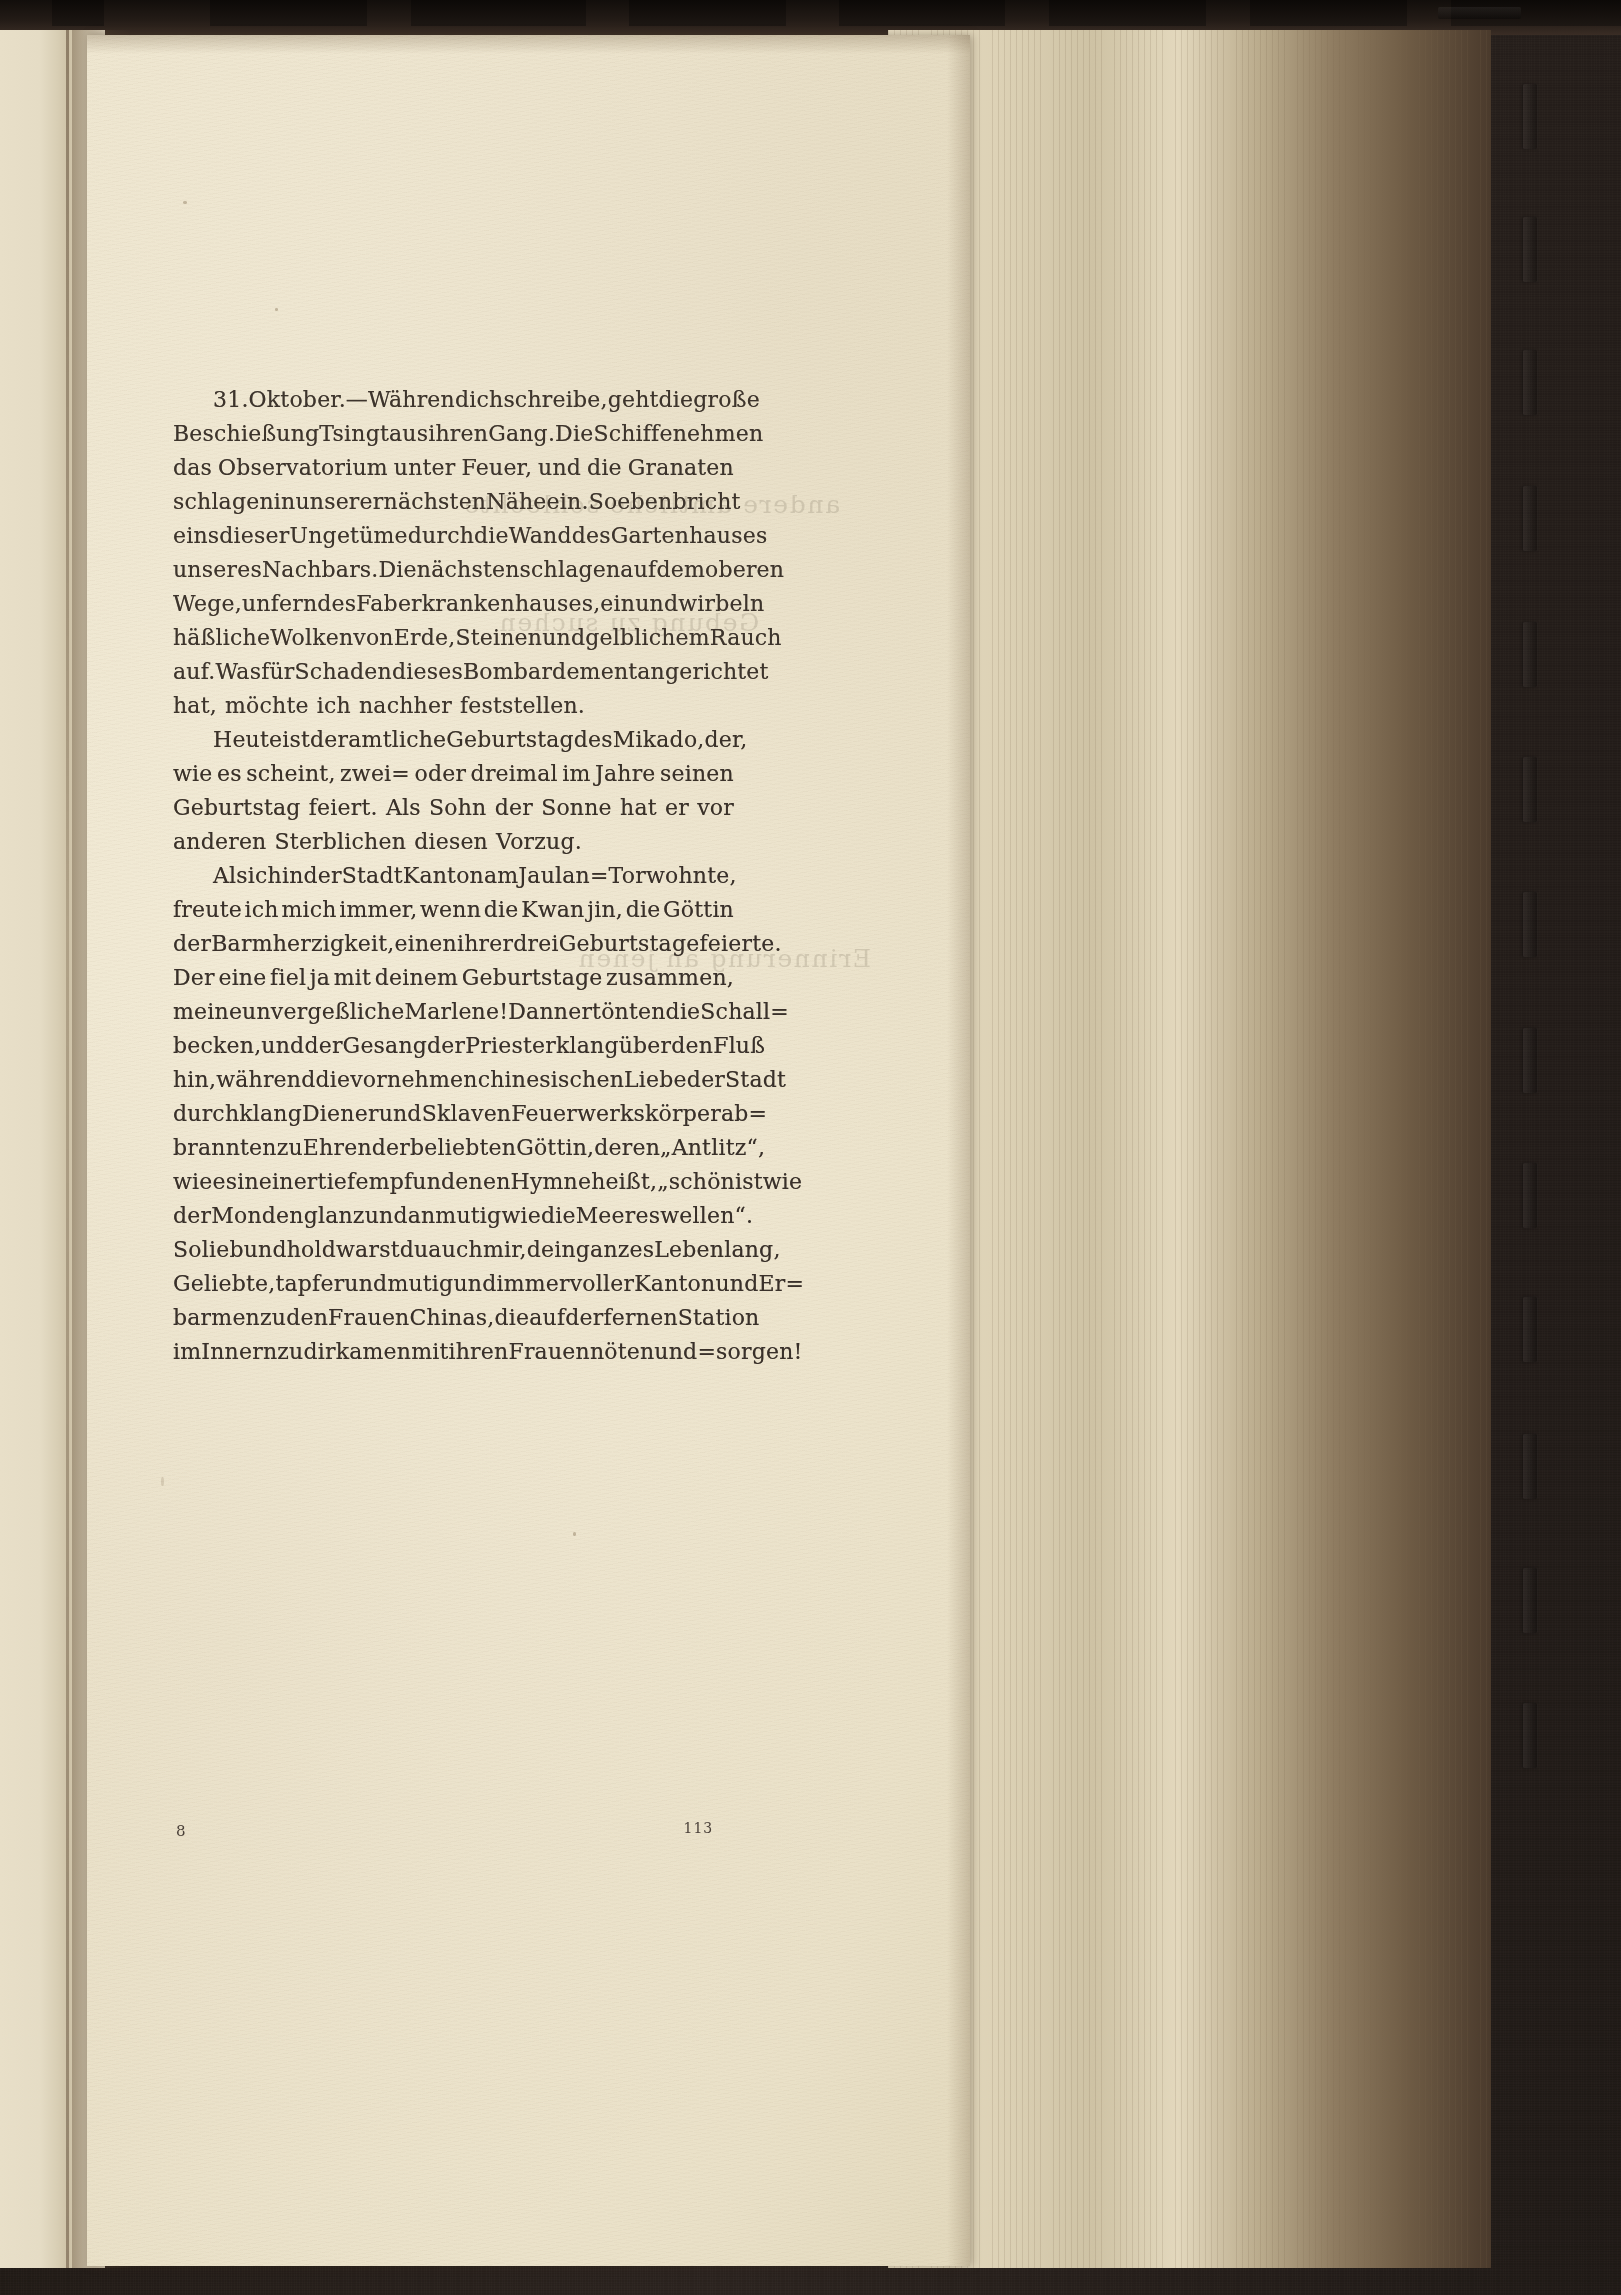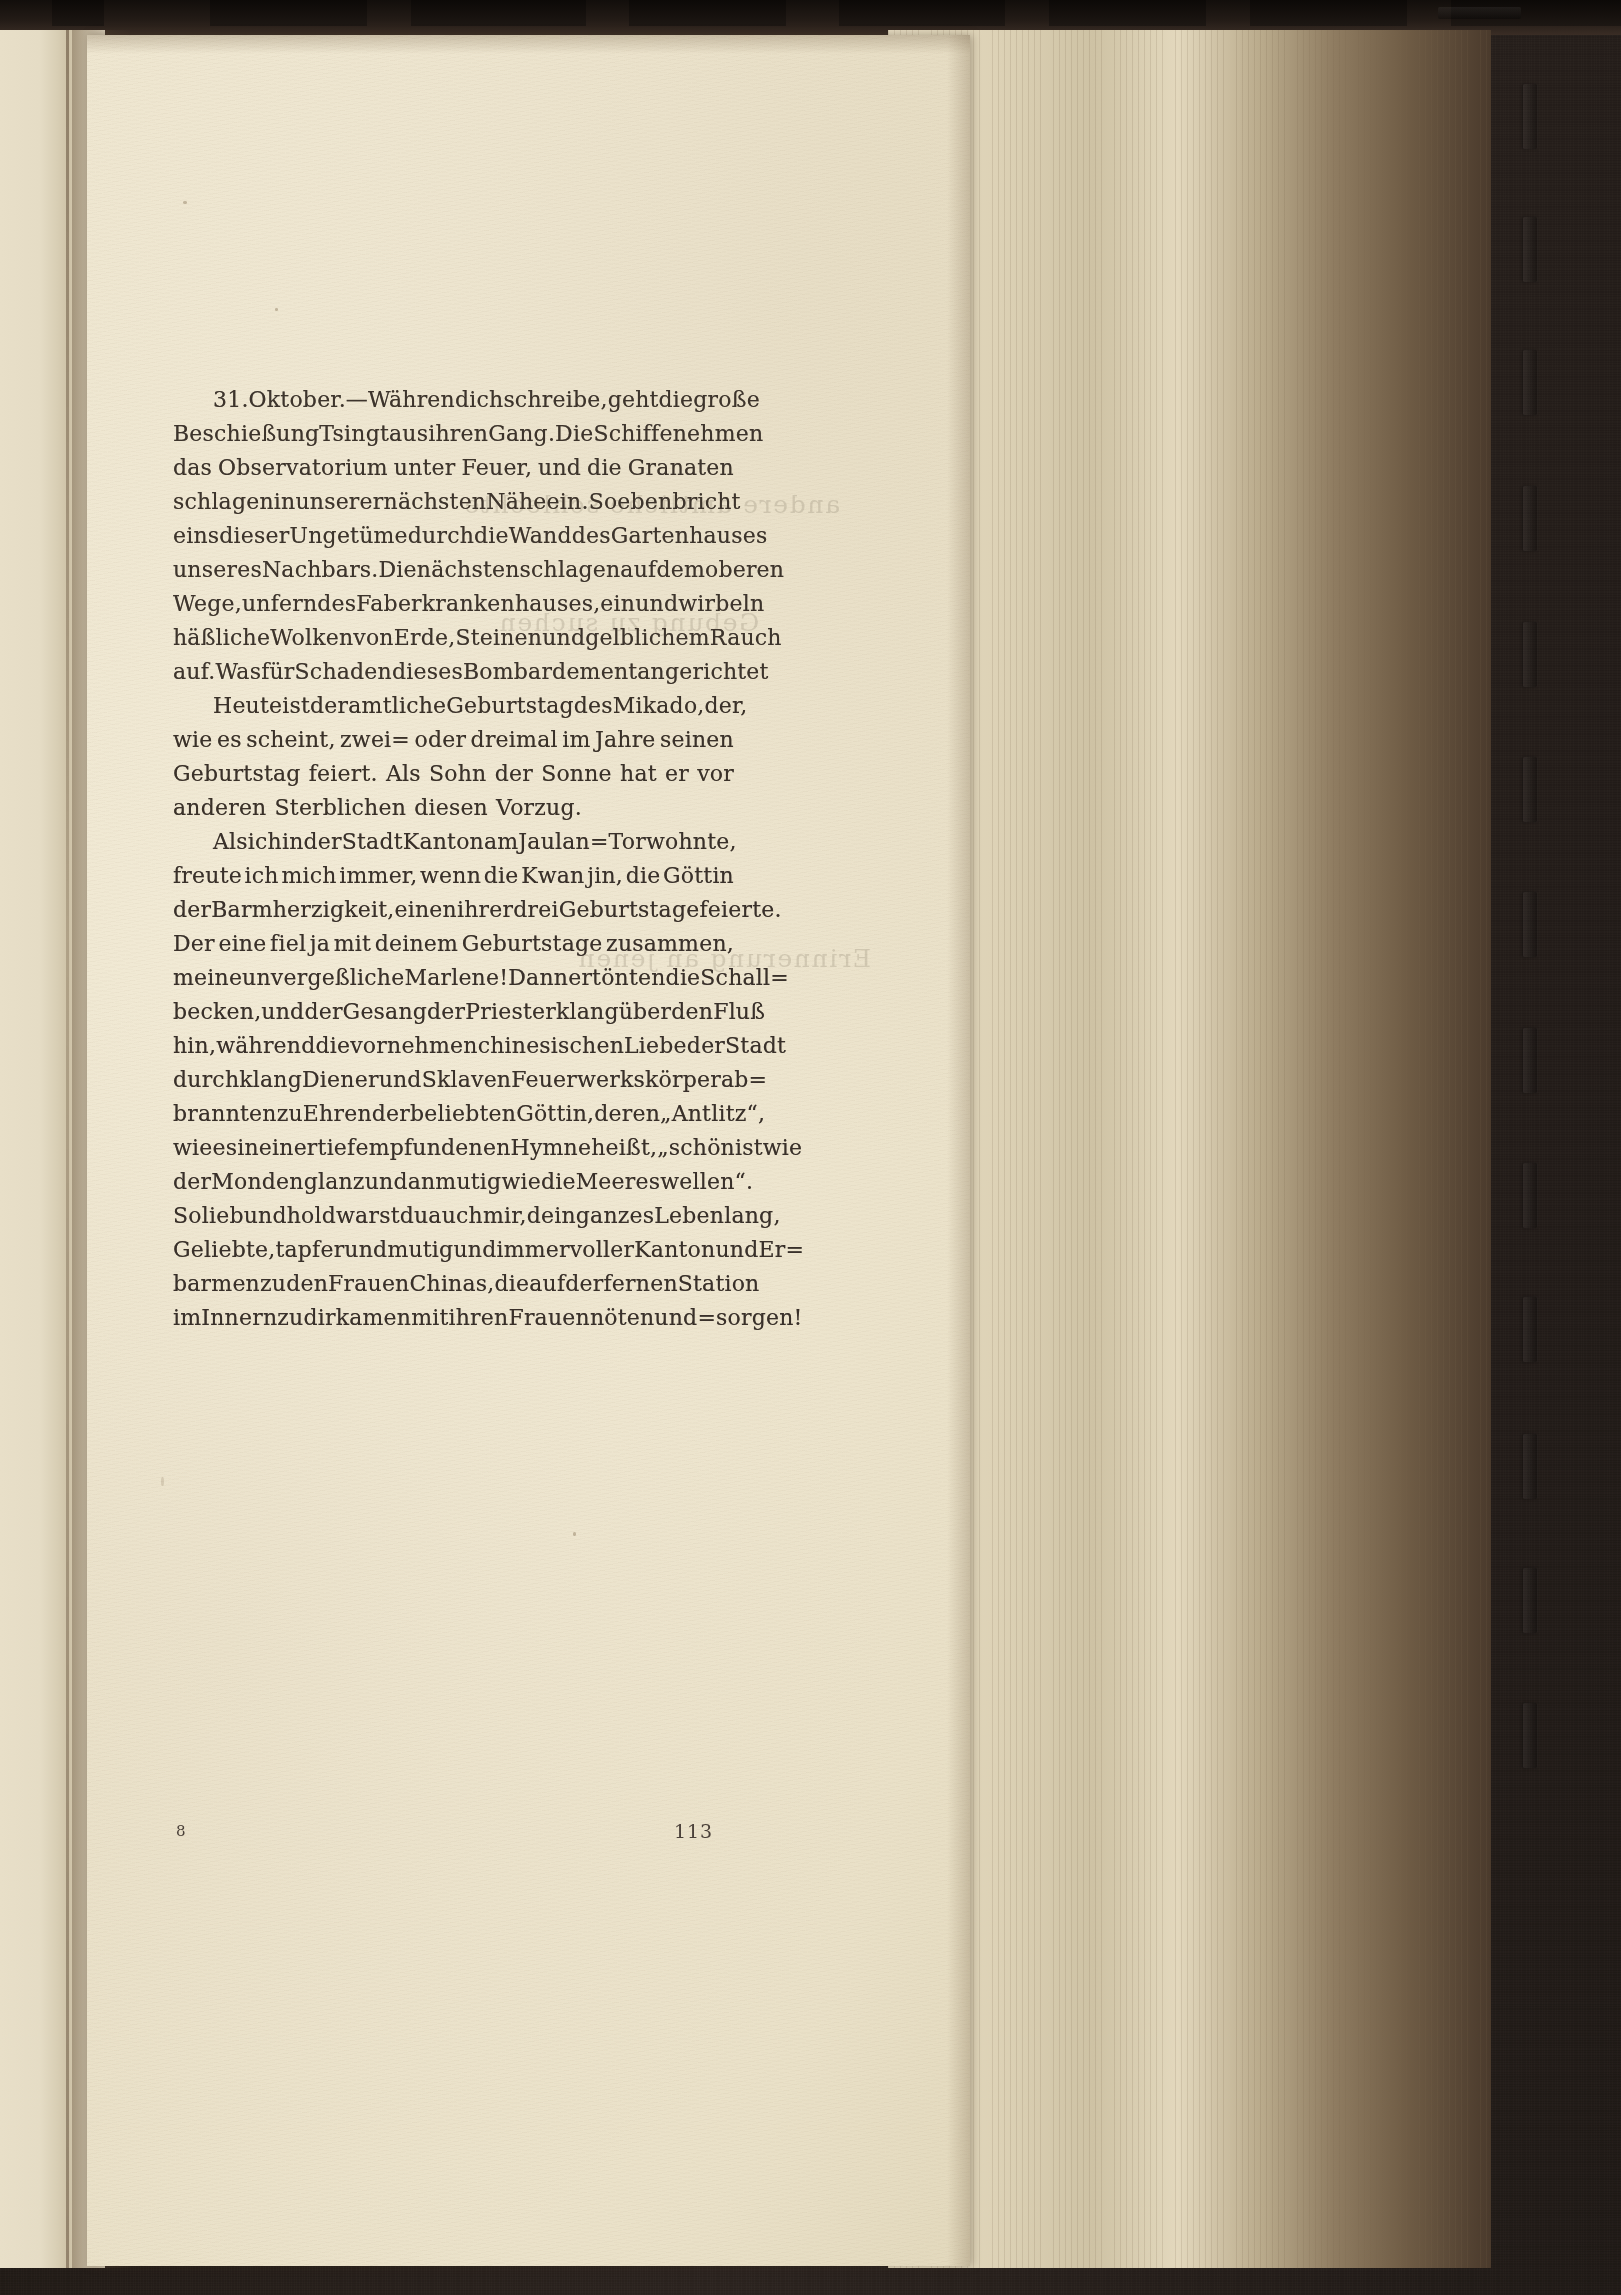--- a/index.html
+++ b/index.html
@@ -230,21 +230,21 @@
   .sig {
     position: absolute;
     left: 19px;
     top: 1.7px;
     font-size: 15px;
   }
   .folio {
     position: absolute;
     right: 21px;
     top: 0;
-    font-size: 19px;
+    font-size: 14px;
     letter-spacing: 0.9px;
   }
 
   
   .speck {
     position: absolute;
     background: rgba(120,100,72,.38);
     border-radius: 50%;
     pointer-events: none;
   }
@@ -387,20 +387,21 @@
           </span>
         <span class="line just">
             <span class="w">auf.</span>
             <span class="w">Was</span>
             <span class="w">für</span>
             <span class="w">Schaden</span>
             <span class="w">dieses</span>
             <span class="w">Bombardement</span>
             <span class="w">angerichtet</span>
           </span>
+        <span class="line last">hat, möchte ich nachher feststellen.</span>
       </p>
 
       <p class="para blk2">
         <span class="line just indent">
             <span class="w">Heute</span>
             <span class="w">ist</span>
             <span class="w">der</span>
             <span class="w">amtliche</span>
             <span class="w">Geburtstag</span>
             <span class="w">des</span>

